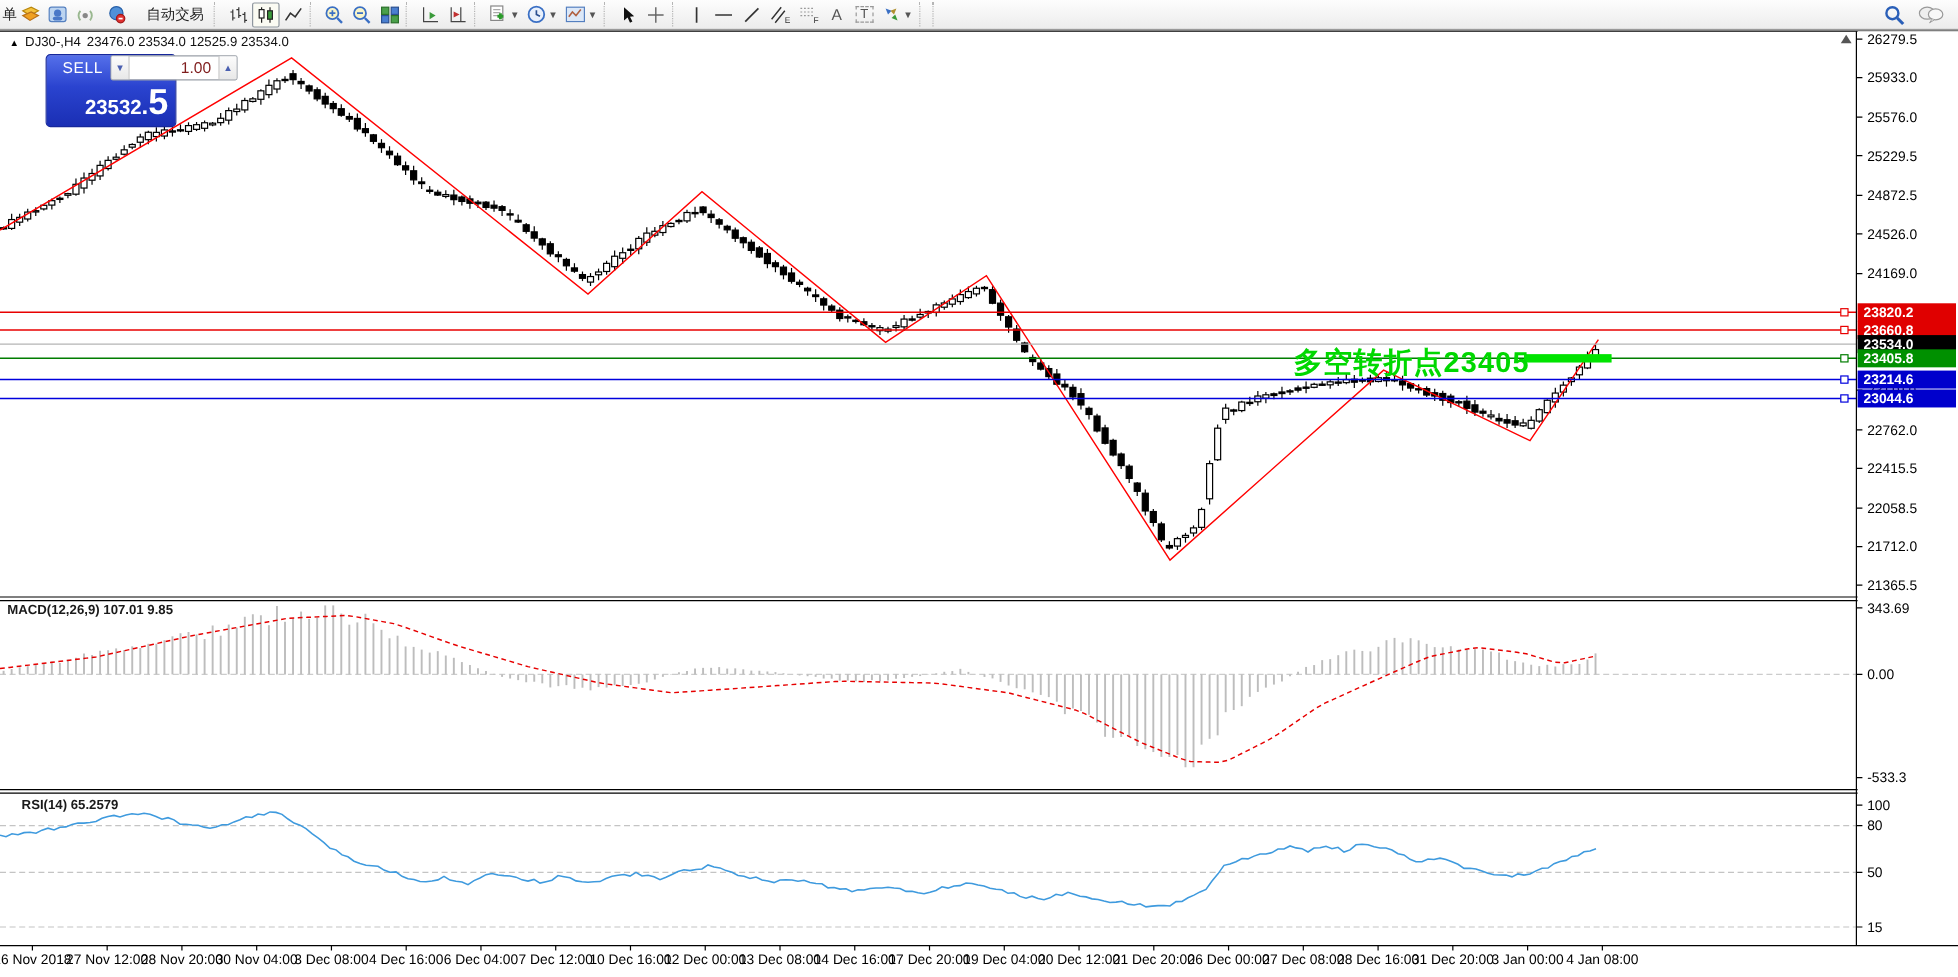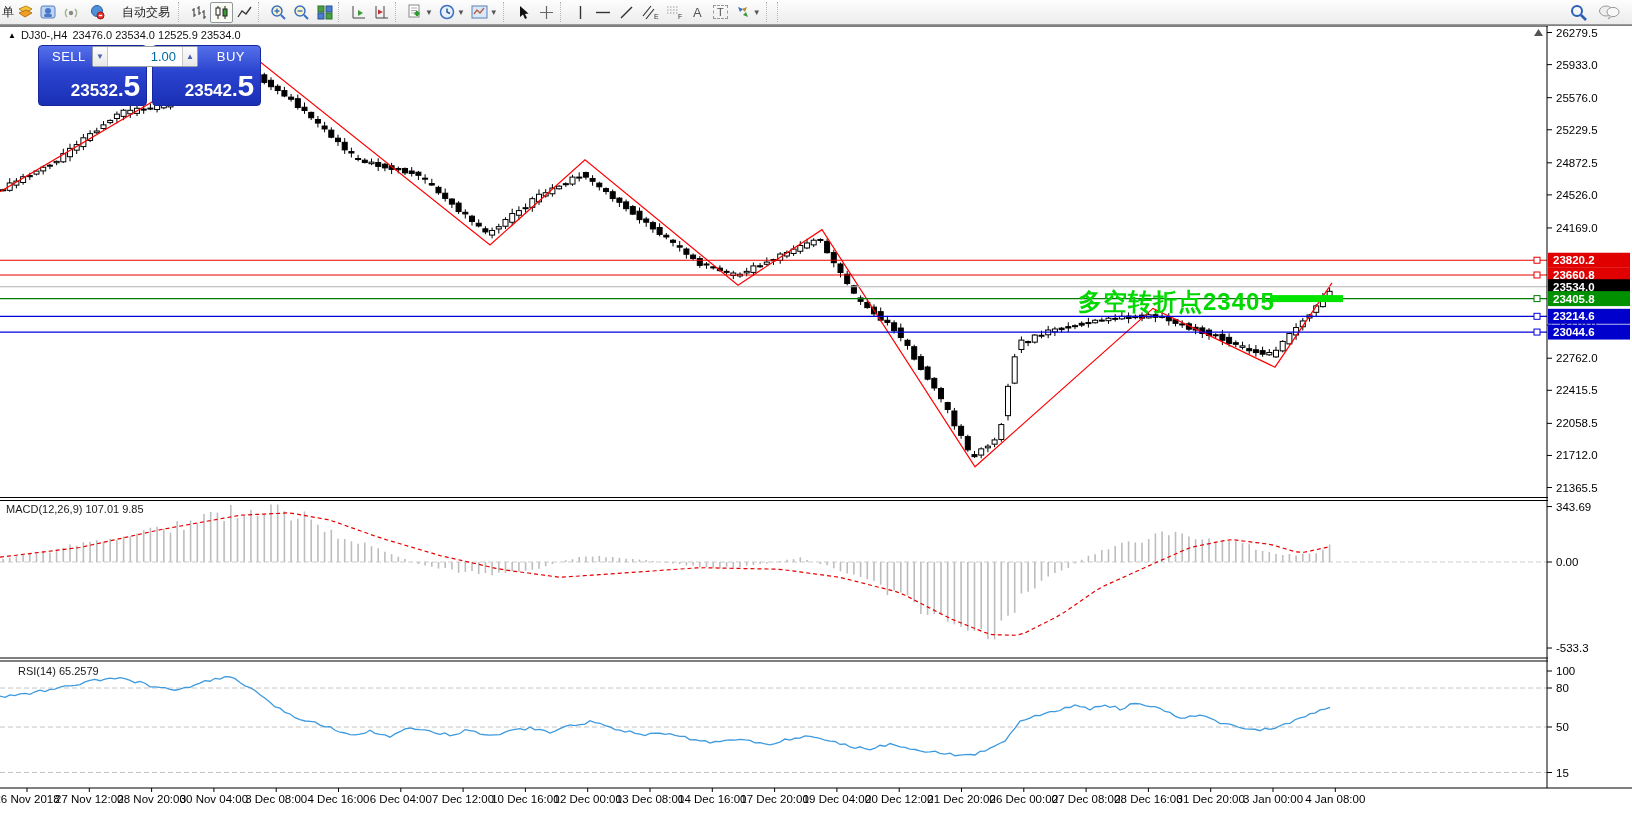--- a/index.html
+++ b/index.html
@@ -40,23 +40,23 @@
   .tp-price .pmain { font-size:17px; vertical-align:baseline; }
   .tp-price .pdot  { font-size:20px; }
   .tp-price .pbig  { font-size:30px; }
   .vol-box { position:absolute; left:54px; top:1px; width:106px; height:21px; background:#fff;
     border:1px solid #9aa0a8; display:flex; align-items:stretch; border-radius:2px; }
   .vol-btn { width:15px; display:flex; align-items:center; justify-content:center;
     background:linear-gradient(#fcfcfc,#e8e8e8); color:#4a5fb0; font-size:8px; }
   .vol-btn.dn { border-right:1px solid #c8c8c8; }
   .vol-btn.up { border-left:1px solid #c8c8c8; }
   .vol-val { flex:1; display:flex; align-items:center; justify-content:flex-end;
-    padding-right:6px; font-size:13px; color:#0369a1; }
-
-  .ind-label { position:absolute; font-size:11px; color:#1a1a1a; }
+    padding-right:6px; font-size:13px; color:#7f1d1d; }
+
+  .ind-label { position:absolute; font-size:11px; color:#1a1a1a;font-weight:bold; }
   .macd-label { left:6px; top:503px; }
   .rsi-label  { left:18px; top:665px; }
 
   .annotation { position:absolute; left:1078px; top:286px; font-size:24px; font-weight:bold;
     color:#00d800; white-space:nowrap; letter-spacing:1px; }
 
   svg text { font-family:"Liberation Sans", sans-serif; }
 
   
   .ic { display:block; }
@@ -993,26 +993,20 @@
     <span>23476.0 23534.0 12525.9 23534.0</span>
   </div>
 
   <div class="trade-panel">
     <div class="tp-half sell">
       <span class="tp-word">SELL</span>
       <div class="tp-price">
         <span class="pmain">23532</span><span class="pdot">.</span><span class="pbig">5</span>
       </div>
     </div>
-    <div class="tp-half buy">
-      <span class="tp-word">BUY</span>
-      <div class="tp-price">
-        <span class="pmain">23542</span><span class="pdot">.</span><span class="pbig">5</span>
-      </div>
-    </div>
     <div class="vol-box">
       <span class="vol-btn dn">▼</span>
       <span class="vol-val">1.00</span>
       <span class="vol-btn up">▲</span>
     </div>
   </div>
 
   <div class="ind-label macd-label">MACD(12,26,9) 107.01 9.85</div>
   <div class="ind-label rsi-label">RSI(14) 65.2579</div>
 

